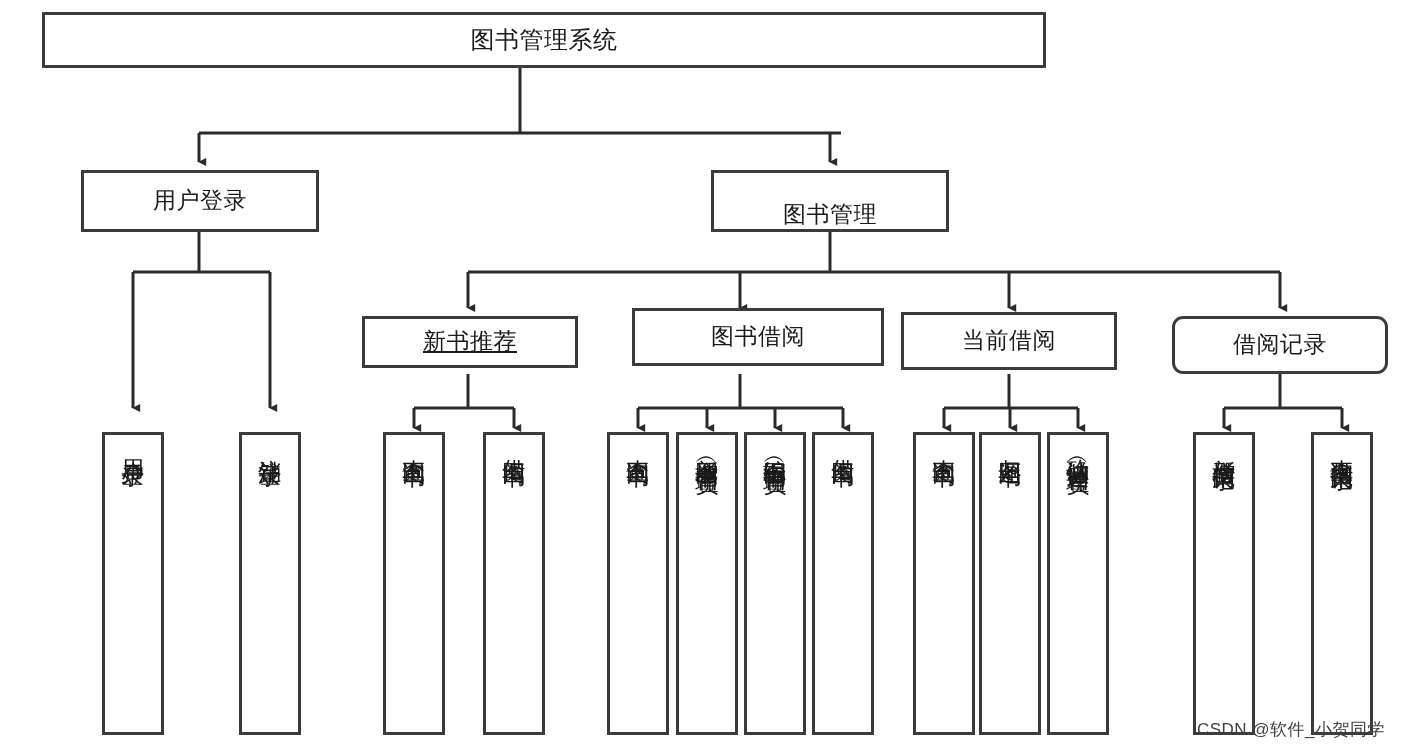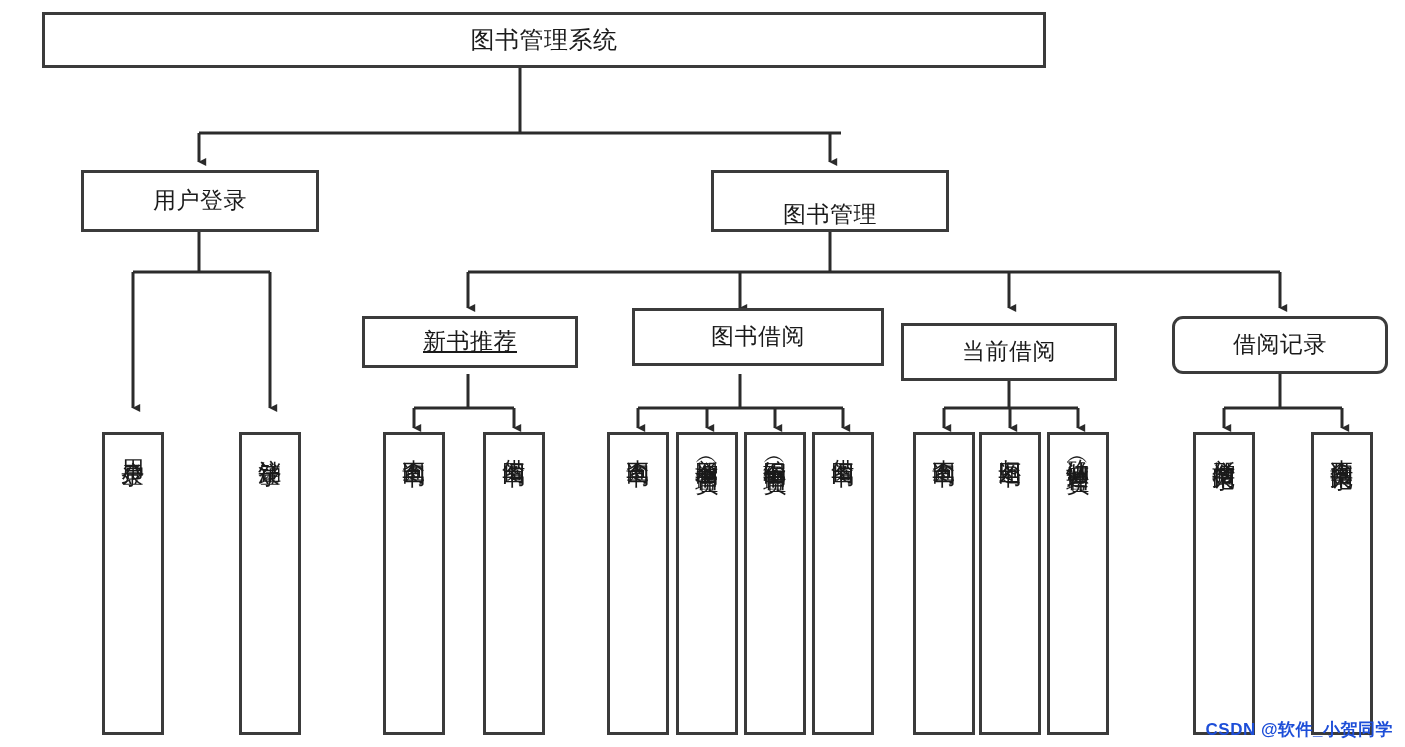--- a/index.html
+++ b/index.html
@@ -49,27 +49,26 @@
     writing-mode: vertical-rl;
     text-orientation: upright;
     font-size: 23px;
     line-height: 1.15;
     letter-spacing: 2px;
     white-space: nowrap;
   }
   .node.root .node-label { font-size: 24px; }
   .watermark {
     position: absolute;
-    right: 12px;
+    right: 20px;
     bottom: 6px;
     font-size: 17px;
-    color: #1d4ed8;
+    color: #404040;
     white-space: nowrap;
     letter-spacing: 0.5px;
-    font-weight: bold;
   }
 </style>
 </head>
 <body>
 
 <div id="canvas">
 
   <svg id="edges" viewBox="0 0 1405 747" xmlns="http://www.w3.org/2000/svg">
     <defs>
       <marker id="arrow" markerWidth="9" markerHeight="9" refX="4.5" refY="7.6" orient="auto" markerUnits="userSpaceOnUse">
@@ -130,21 +129,21 @@
   <div class="node horizontal" style="left:711px; top:170px; width:238px; height:62px;align-items:flex-end;">
     <span class="node-label">图书管理</span>
   </div>
 
   <div class="node horizontal" style="left:362px; top:316px; width:216px; height:52px;text-decoration:underline;">
     <span class="node-label">新书推荐</span>
   </div>
   <div class="node horizontal" style="left:632px; top:308px; width:252px; height:58px;">
     <span class="node-label">图书借阅</span>
   </div>
-  <div class="node horizontal" style="left:901px; top:323px; width:216px; height:58px;">
+  <div class="node horizontal" style="left:901px; top:312px; width:216px; height:58px;">
     <span class="node-label">当前借阅</span>
   </div>
   <div class="node horizontal" style="left:1172px; top:316px; width:216px; height:58px;border-radius:11px;">
     <span class="node-label">借阅记录</span>
   </div>
 
   <div class="node vertical" style="left:102px; top:432px; width:62px; height:303px;">
     <span class="node-label">用户登录</span>
   </div>
   <div class="node vertical" style="left:239px; top:432px; width:62px; height:303px;">

